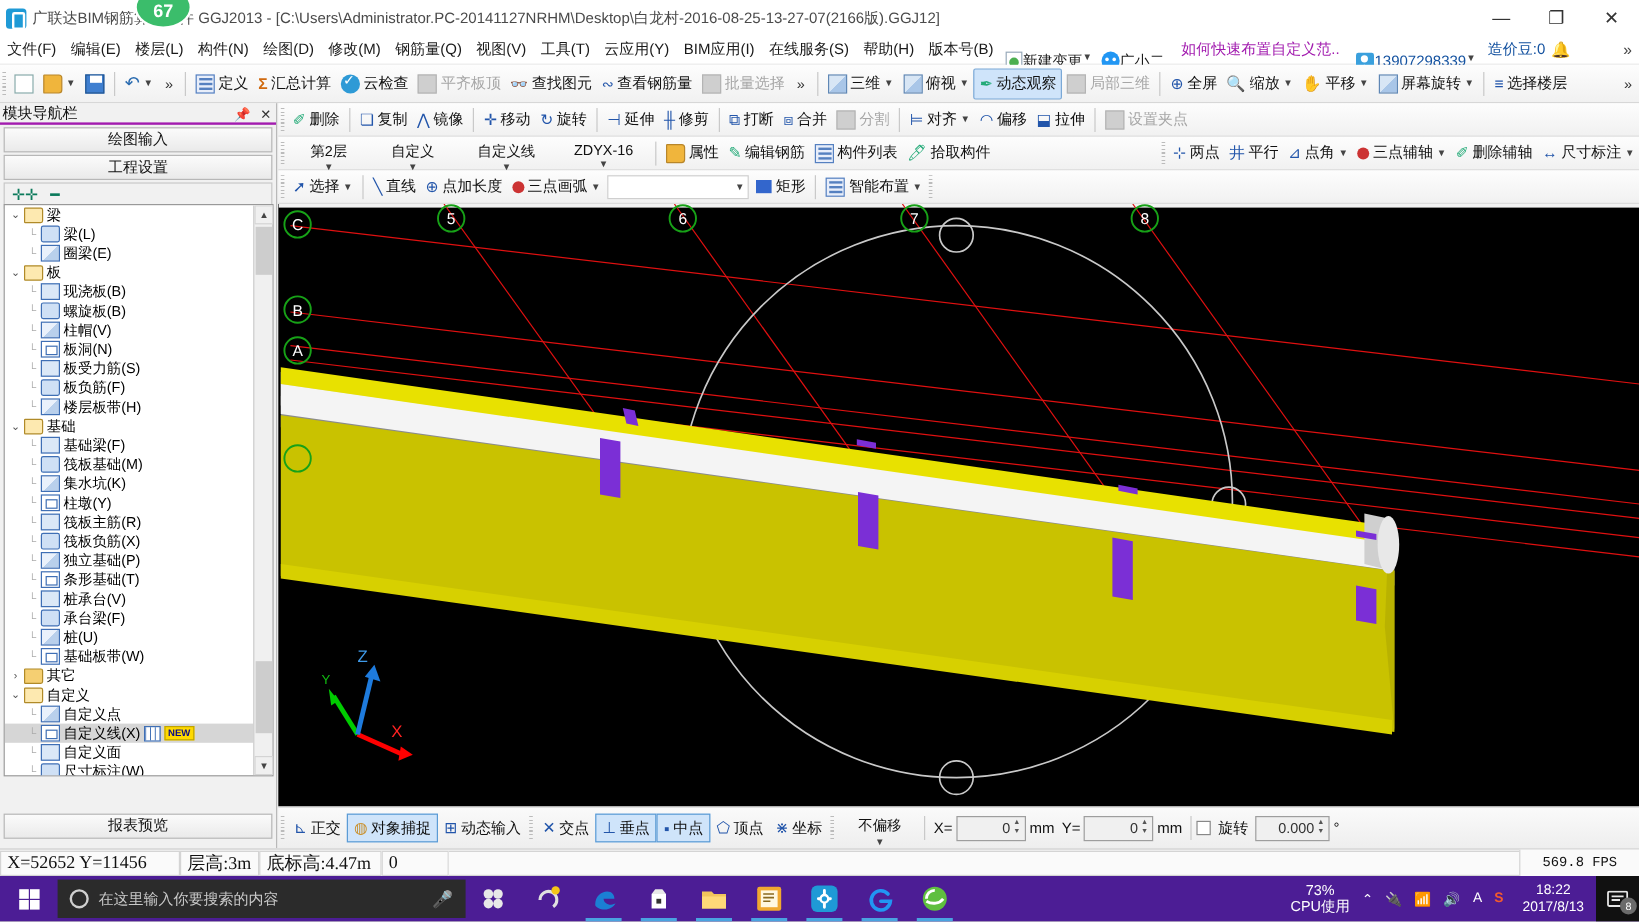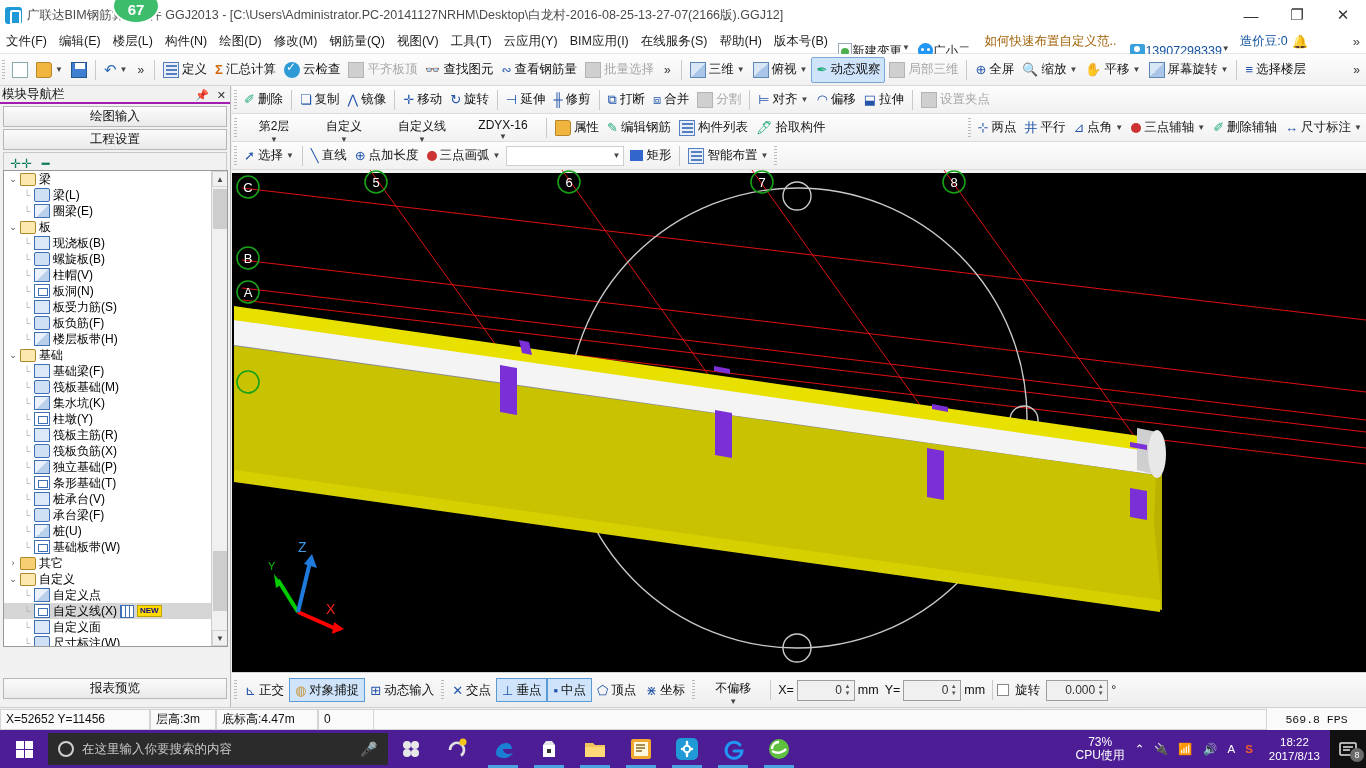--- a/index.html
+++ b/index.html
@@ -67,21 +67,21 @@
   }
   .ico-smiley {
     width: 15px; height: 15px; background: #2196f3; border-radius: 50% 50% 45% 45%;
     position: relative; flex: none;
   }
   .ico-smiley::before {
     content:""; position:absolute; left:3px; top:5px; width:3px;height:3px;
     background:#fff; border-radius:50%;
     box-shadow: 6px 0 0 #fff;
   }
-  .menu-tip { color: #a16207; font-size: 12.5px; padding: 0 10px; white-space: nowrap; }
+  .menu-tip { color: #a21caf; font-size: 12.5px; padding: 0 10px; white-space: nowrap; }
   .menu-phone { color: #1452a0; font-size: 12.5px; white-space: nowrap; }
   .ico-user {
     width: 15px; height: 15px; background: #3aa0dd; border-radius: 2px;
     position: relative; flex: none;
   }
   .ico-user::after {
     content:""; position:absolute; left:4px; top:2px; width:6px; height:6px;
     border-radius:50%; background:#fff;
     box-shadow: 0 7px 0 -1px #fff;
   }
@@ -258,21 +258,21 @@
     width: 12px; height: 12px; border: 1px solid #888; background: #fff; flex: none;
   }
   .bottombar {
     position: absolute; left: 0; top: 707px; width: 1366px; height: 23px;
     background: #f1f1f1; display: flex; align-items: center;
     border-top: 1px solid #cfcfcf;
   }
   .bb-cell {
     height: 21px; border: 1px solid #d4d4d4; background: #fafafa;
     display: flex; align-items: center; padding: 0 5px;
-    font-family: Liberation Sans, sans-serif; font-size: 12px; color: #111;
+    font-family: Liberation Serif, serif; font-size: 15px; color: #111;
   }
   .fps-cell {
     position: absolute; right: 0; top: 0; height: 23px; width: 100px;
     background:#fafafa; border-left:1px solid #d4d4d4;
     display:flex;align-items:center;justify-content:center;
     font-family: "Liberation Mono","DejaVu Sans Mono",monospace; font-size:11.5px;color:#111;
   }
 
   
   .taskbar {

